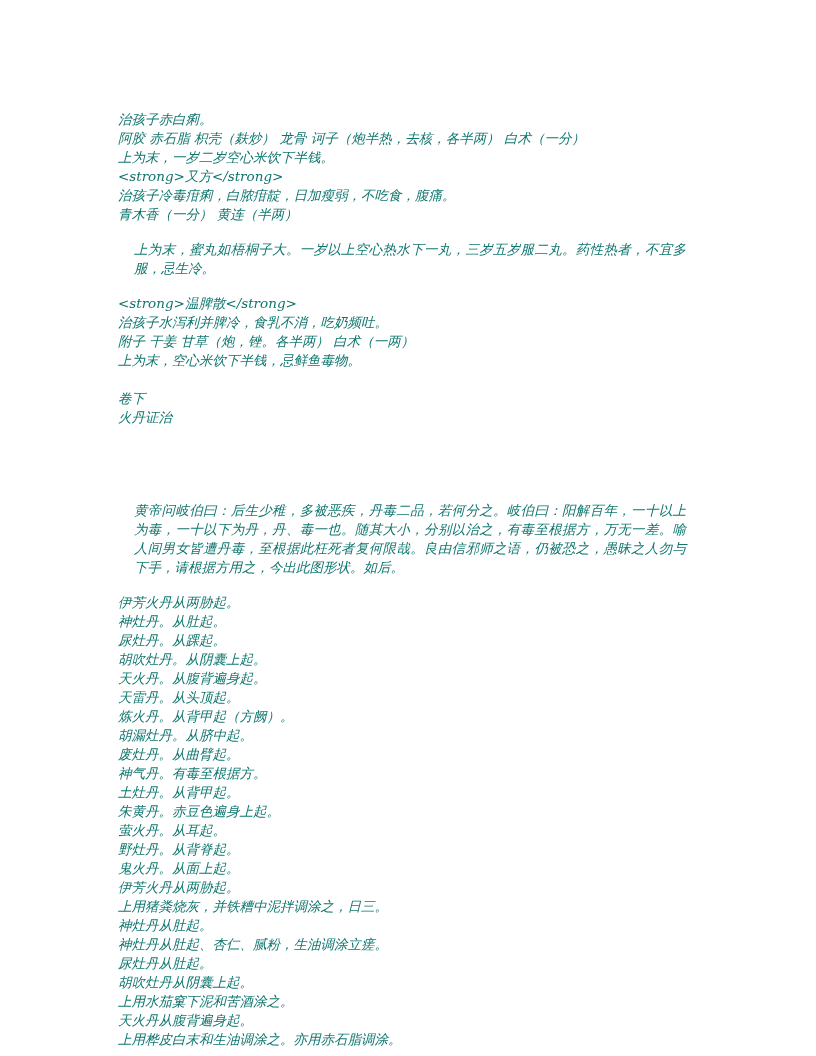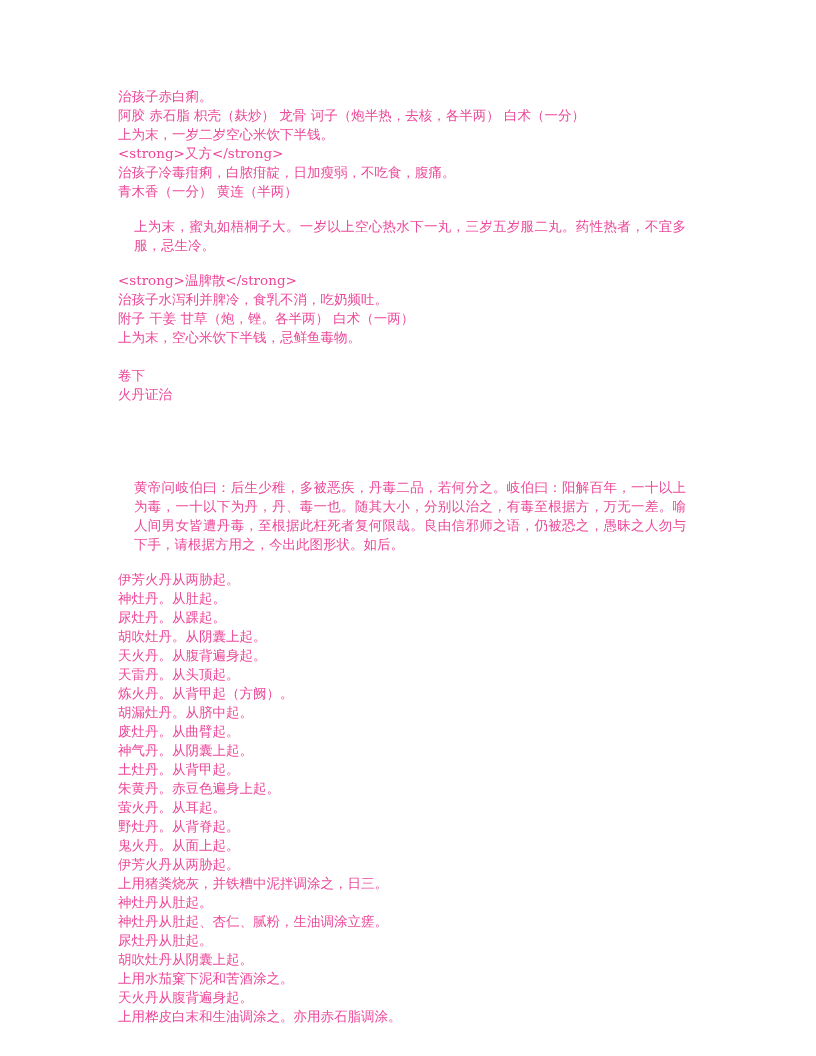--- a/index.html
+++ b/index.html
@@ -1,25 +1,26 @@
 <!DOCTYPE html>
 <html><head>
 <meta charset="utf-8">
 <style>
   html, body { margin: 0; padding: 0; background: #ffffff; }
   body { width: 816px; height: 1056px; position: relative; overflow: hidden; }
   .page {
     position: absolute;
     left: 118px;
-    top: 87px;
+    top: 110px;
     width: 584px;
     font-family: "DejaVu Serif", "Liberation Serif", serif;
     font-size: 13.5px;
     line-height: 19px;
-    color: #ec4899;
+    color: #0f766e;
+    font-style: italic;
   }
   .line { white-space: pre-wrap; margin: 0; }
   .para { margin: 16px; text-align: justify; }
   .gap-small { height: 19px; }
   .gap-large { height: 58px; }
 </style>
 </head>
 <body>
 
 <div class="page">
@@ -48,21 +49,21 @@
     <p class="para">黄帝问岐伯曰：后生少稚，多被恶疾，丹毒二品，若何分之。岐伯曰：阳解百年，一十以上为毒，一十以下为丹，丹、毒一也。随其大小，分别以治之，有毒至根据方，万无一差。喻人间男女皆遭丹毒，至根据此枉死者复何限哉。良由信邪师之语，仍被恐之，愚昧之人勿与下手，请根据方用之，今出此图形状。如后。</p>
     <p class="line">伊芳火丹从两胁起。</p>
     <p class="line">神灶丹。从肚起。</p>
     <p class="line">尿灶丹。从踝起。</p>
     <p class="line">胡吹灶丹。从阴囊上起。</p>
     <p class="line">天火丹。从腹背遍身起。</p>
     <p class="line">天雷丹。从头顶起。</p>
     <p class="line">炼火丹。从背甲起（方阙）。</p>
     <p class="line">胡漏灶丹。从脐中起。</p>
     <p class="line">废灶丹。从曲臂起。</p>
-    <p class="line">神气丹。从阴囊上起。</p>
+    <p class="line">神气丹。有毒至根据方。</p>
     <p class="line">土灶丹。从背甲起。</p>
     <p class="line">朱黄丹。赤豆色遍身上起。</p>
     <p class="line">萤火丹。从耳起。</p>
     <p class="line">野灶丹。从背脊起。</p>
     <p class="line">鬼火丹。从面上起。</p>
     <p class="line">伊芳火丹从两胁起。</p>
     <p class="line">上用猪粪烧灰，并铁糟中泥拌调涂之，日三。</p>
     <p class="line">神灶丹从肚起。</p>
     <p class="line">神灶丹从肚起、杏仁、腻粉，生油调涂立瘥。</p>
     <p class="line">尿灶丹从肚起。</p>

